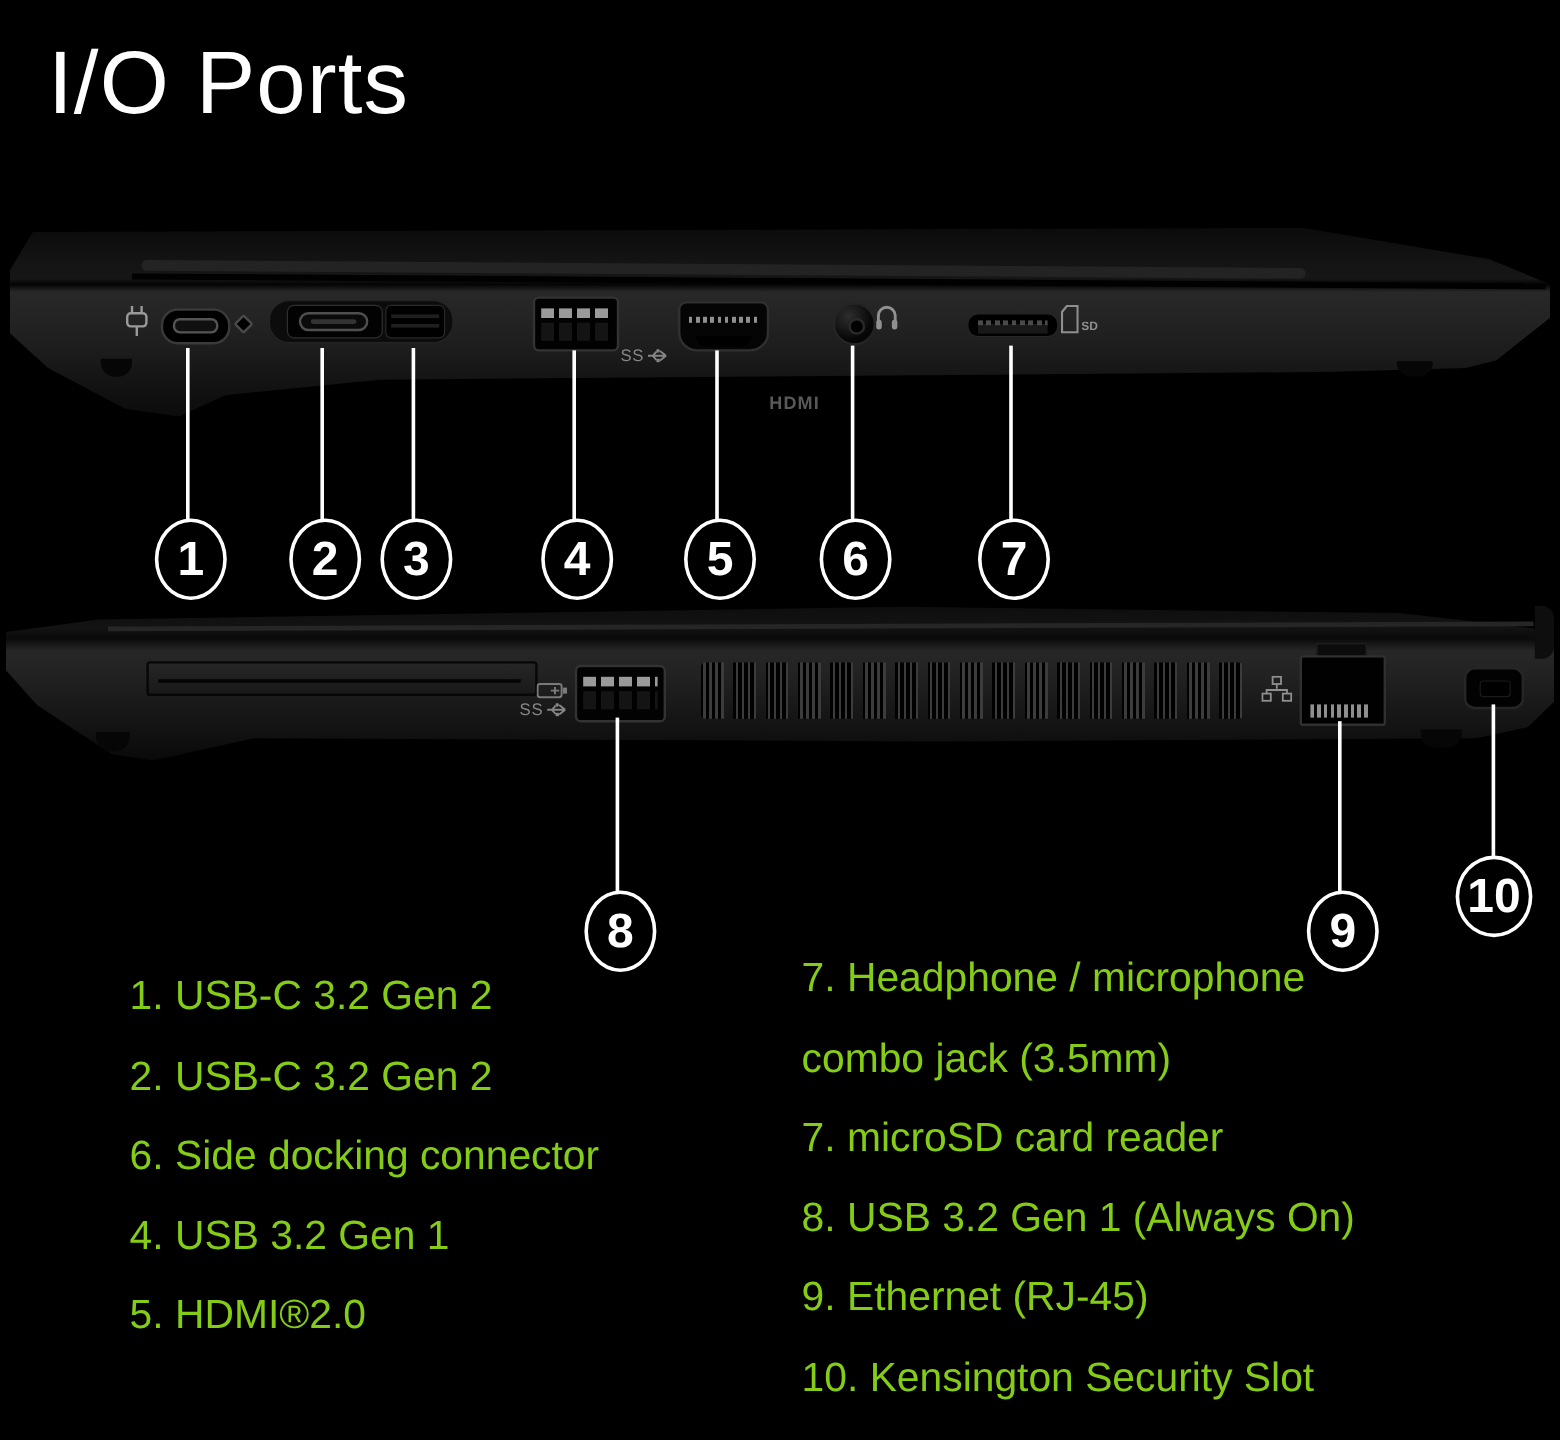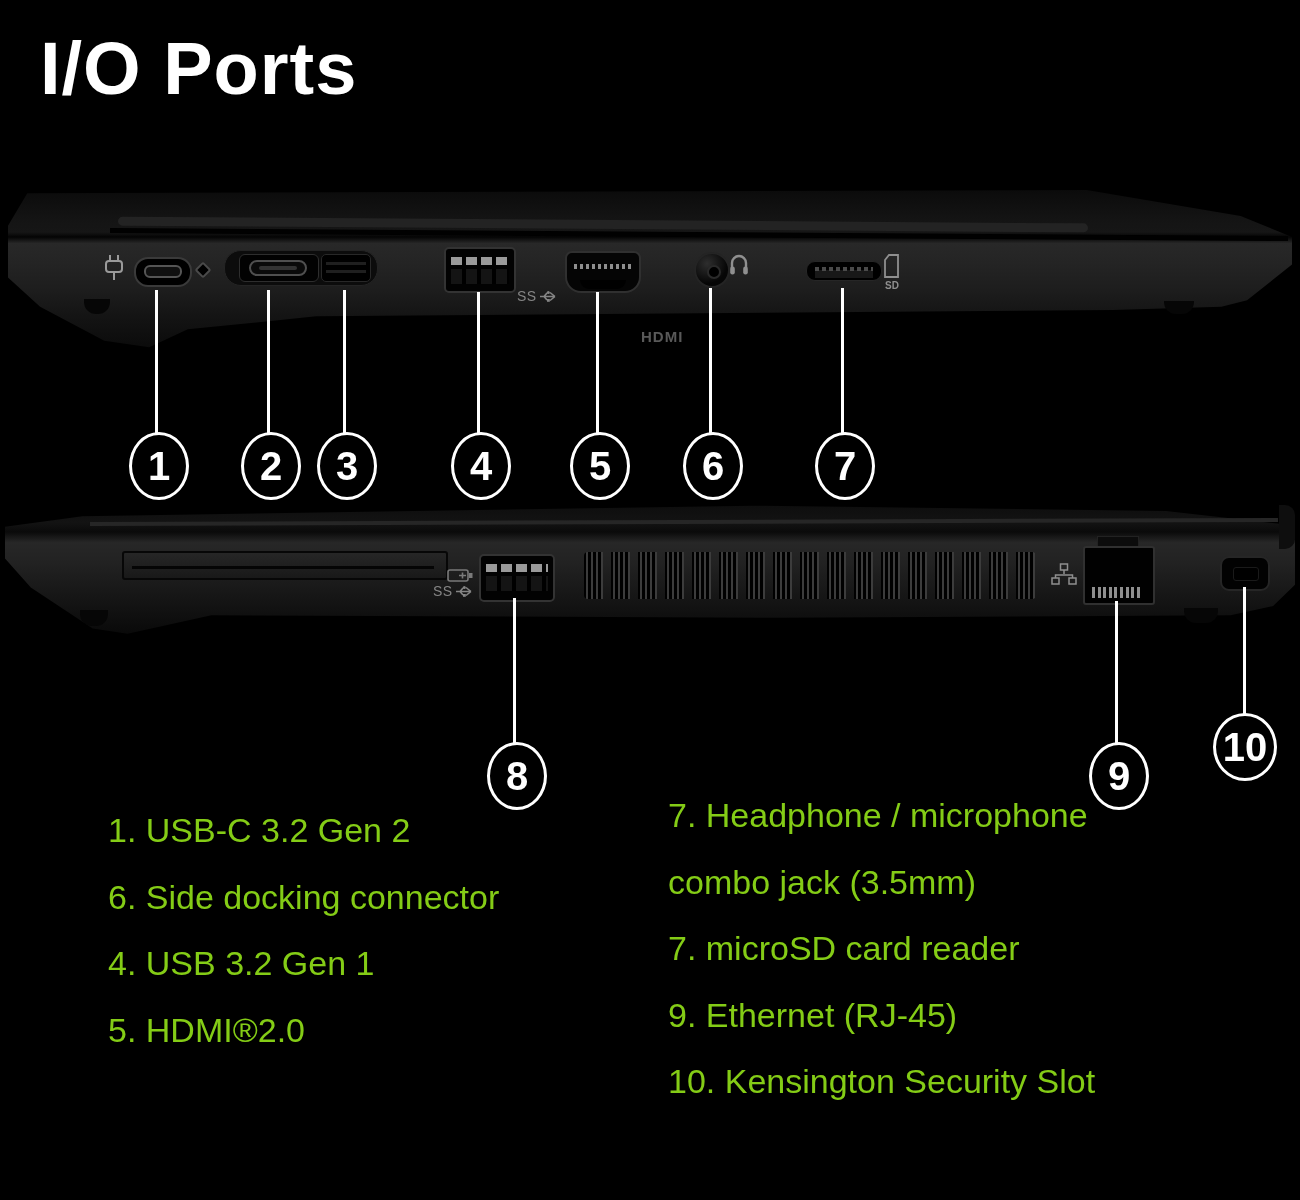--- a/index.html
+++ b/index.html
@@ -2,21 +2,21 @@
 <html><head>
 <meta charset="utf-8">
 <title>I/O Ports</title>
 <style>
   html,body{margin:0;padding:0;background:#000;}
   .stage{position:relative;width:1300px;height:1200px;background:#000;overflow:hidden;
          font-family:"Liberation Sans","DejaVu Sans",sans-serif;color:#fff;}
   .abs{position:absolute;}
 
   
-  .title{left:40px;top:26px;font-size:74px;font-weight:700;color:#fff;letter-spacing:1px;margin:0;}
+  .title{left:40px;top:26px;font-size:74px;font-weight:400;color:#fff;letter-spacing:1px;margin:0;}
 
   
   .lap1{left:8px;top:190px;width:1284px;height:162px;
     background:linear-gradient(180deg,#0b0b0b 0%,#141414 18%,#161616 26%,#040404 29%,#282828 33%,#242424 45%,#1d1d1d 62%,#141414 78%,#0a0a0a 100%);
     clip-path:polygon(1.5% 2%,84% 0%,96% 16%,100% 29%,100% 46%,96.5% 68%,94.5% 72%,86% 74%,24% 78%,14% 86%,11% 97%,7.5% 93%,2.5% 72%,0% 54%,0% 22%);}
   .lap2{left:5px;top:503px;width:1290px;height:132px;
     background:linear-gradient(180deg,#0d0d0d 0%,#131313 15%,#0a0a0a 22%,#272727 30%,#222222 45%,#1a1a1a 62%,#111111 82%,#090909 100%);
     clip-path:polygon(0% 18%,6% 10%,58% 2%,90% 6%,99% 16%,100% 28%,100% 62%,98.3% 78%,95% 85%,60% 87%,16% 85%,9.5% 99%,6.8% 95%,2% 64%,0% 42%);}
   .lidline1{left:118px;top:220px;width:970px;height:9px;background:#232323;border-radius:5px;transform:rotate(0.4deg);}
   .groove1{left:110px;top:232px;width:1178px;height:5px;background:#010101;transform:rotate(0.4deg);}
@@ -74,21 +74,21 @@
   .eth{left:1083px;top:546px;width:68px;height:55px;background:#010101;border:2px solid #303030;border-radius:3px;}
   .eth-pins{left:7px;bottom:5px;width:50px;height:11px;
      background:repeating-linear-gradient(90deg,#8f8f8f 0 3px,transparent 3px 5.6px);}
 
   .kens{left:1220px;top:556px;width:46px;height:31px;background:#020202;border:2px solid #262626;border-radius:9px;}
   .kens-slot{left:11px;top:9px;width:24px;height:12px;background:#000;border:1px solid #1a1a1a;border-radius:3px;}
 
   
   .mark{display:flex;align-items:center;gap:2px;color:#858585;}
   .ss-txt{font-size:14px;font-weight:400;letter-spacing:0.5px;}
-  .sd-wrap{display:flex;align-items:flex-end;gap:2px;color:#8f8f8f;flex-direction:column;}
+  .sd-wrap{display:flex;align-items:flex-end;gap:2px;color:#8f8f8f;}
   .sd-txt{font-size:10px;font-weight:700;}
 
   
   .cline{width:3px;background:#fff;}
   .co{width:54px;height:62px;border:3px solid #fff;border-radius:50%;background:#000;
       display:flex;align-items:center;justify-content:center;}
   .co span{font-size:40px;font-weight:700;color:#fff;line-height:1;}
   .co10{width:58px;}
 
   
@@ -258,25 +258,27 @@
     </div>
   <div class="abs co" style="left:1089px;top:742px;">
       <span>9</span>
     </div>
   <div class="abs co co10" style="left:1213px;top:713px;">
       <span>10</span>
     </div>
 
   <div class="abs legend legend-left">
     <div>1. USB-C 3.2 Gen 2</div>
+    <div>2. USB-C 3.2 Gen 2</div>
     <div>6. Side docking connector</div>
     <div>4. USB 3.2 Gen 1</div>
     <div>5. HDMI®2.0</div>
   </div>
   <div class="abs legend legend-right">
     <div>7. Headphone / microphone</div>
     <div>combo jack (3.5mm)</div>
     <div>7. microSD card reader</div>
+    <div>8. USB 3.2 Gen 1 (Always On)</div>
     <div>9. Ethernet (RJ-45)</div>
     <div>10. Kensington Security Slot</div>
   </div>
 
 </div>
 
 </body></html>

